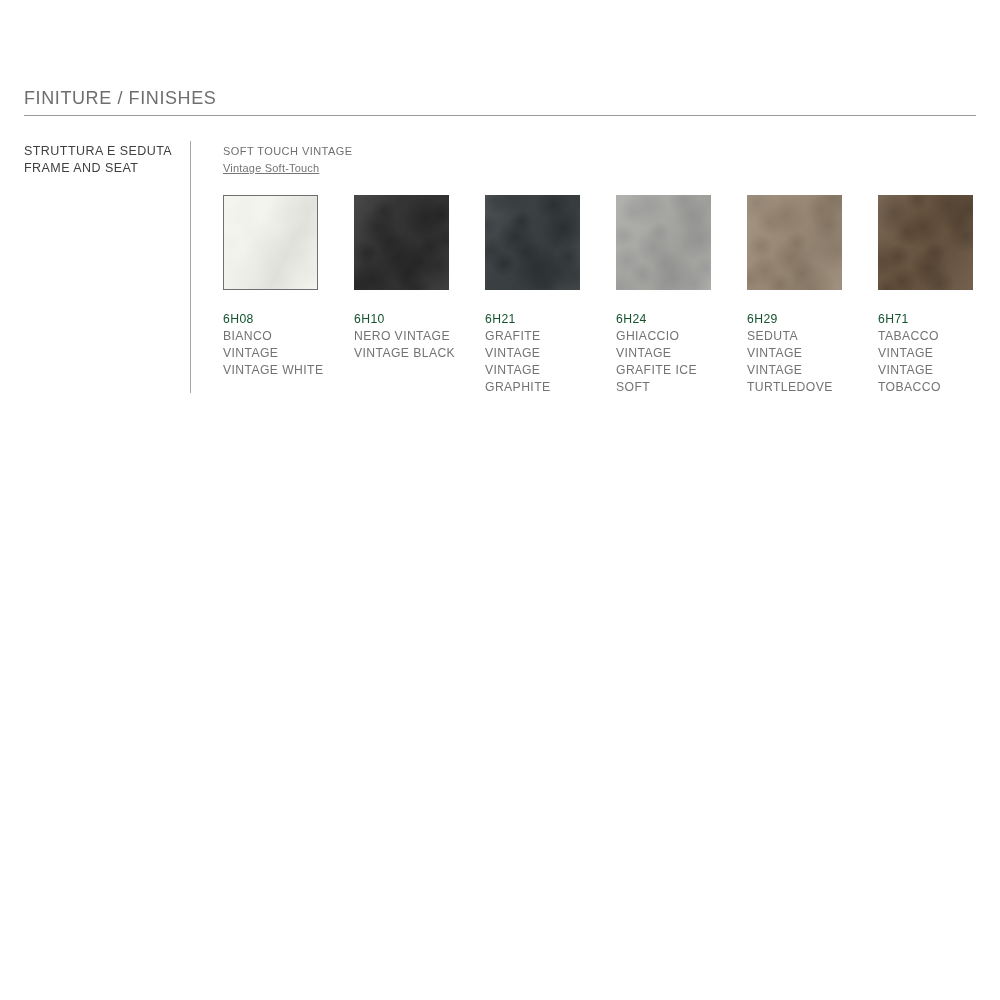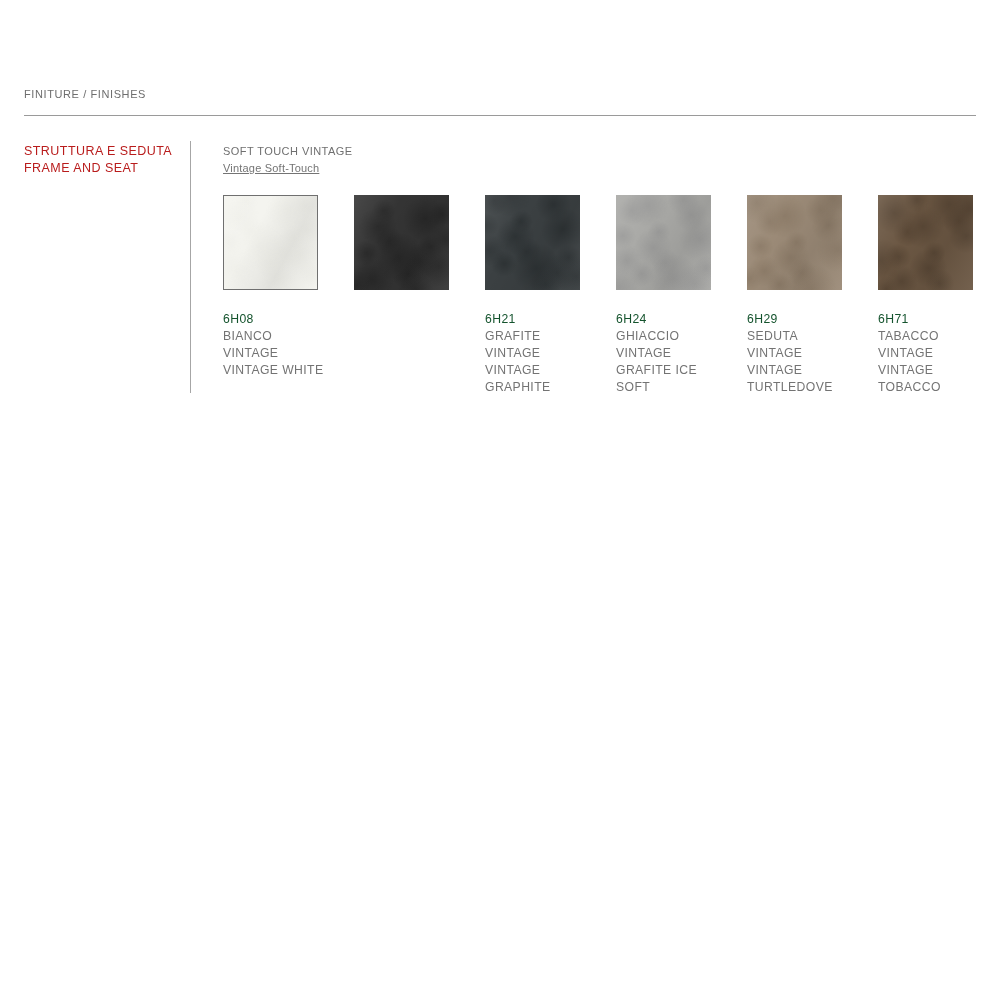--- a/index.html
+++ b/index.html
@@ -13,21 +13,21 @@
     position: relative;
     font-family: "Liberation Sans", sans-serif;
     -webkit-font-smoothing: antialiased;
   }
 
   
   .page-title {
     position: absolute;
     left: 24px;
     top: 88px;
-    font-size: 11px;
+    font-size: 18px;
     letter-spacing: 0.6px;
     color: #6e6e6e;
     white-space: nowrap;
   }
   .title-rule {
     position: absolute;
     left: 24px;
     top: 115px;
     width: 952px;
     height: 1px;
@@ -37,21 +37,21 @@
   
   .category {
     position: absolute;
     left: 24px;
     top: 143px;
     width: 160px;
   }
   .category-line {
     font-size: 12.5px;
     letter-spacing: 0.45px;
-    color: #b91c1c;
+    color: #404040;
     line-height: 17px;
     white-space: nowrap;
   }
 
   .column-divider {
     position: absolute;
     left: 190px;
     top: 141px;
     width: 1px;
     height: 252px;
@@ -151,20 +151,25 @@
         <div class="swatch-label">BIANCO</div>
         <div class="swatch-label">VINTAGE</div>
         <div class="swatch-label">VINTAGE WHITE</div>
       </div>
     </div>
     <div class="swatch-cell">
       <div class="swatch-chip" style="background: rgb(52, 52, 52);">
         <div class="grain" style="background-image: radial-gradient(26px at 25% 33%, rgb(30, 30, 30) 0%, rgba(0, 0, 0, 0) 72%), radial-gradient(30px at 75% 25%, rgb(30, 30, 30) 0%, rgba(0, 0, 0, 0) 72%), radial-gradient(34px at 47% 66%, rgb(30, 30, 30) 0%, rgba(0, 0, 0, 0) 72%), radial-gradient(28px at 89% 75%, rgb(30, 30, 30) 0%, rgba(0, 0, 0, 0) 72%), radial-gradient(30px at 19% 89%, rgb(30, 30, 30) 0%, rgba(0, 0, 0, 0) 72%), radial-gradient(24px at 65% 99%, rgb(30, 30, 30) 0%, rgba(0, 0, 0, 0) 72%), radial-gradient(22px at 97% 47%, rgb(30, 30, 30) 0%, rgba(0, 0, 0, 0) 72%), radial-gradient(20px at 37% 49%, rgb(30, 30, 30) 0%, rgba(0, 0, 0, 0) 72%), radial-gradient(18px at 81% 55%, rgb(30, 30, 30) 0%, rgba(0, 0, 0, 0) 72%), radial-gradient(22px at 57% 83%, rgb(30, 30, 30) 0%, rgba(0, 0, 0, 0) 72%), radial-gradient(18px at 13% 61%, rgb(30, 30, 30) 0%, rgba(0, 0, 0, 0) 72%), radial-gradient(20px at 3% 95%, rgb(30, 30, 30) 0%, rgba(0, 0, 0, 0) 72%), radial-gradient(16px at 31% 17%, rgb(30, 30, 30) 0%, rgba(0, 0, 0, 0) 72%), radial-gradient(26px at 69% 71%, rgb(30, 30, 30) 0%, rgba(0, 0, 0, 0) 72%), radial-gradient(18px at 93% 21%, rgb(30, 30, 30) 0%, rgba(0, 0, 0, 0) 72%); opacity: 0.55;"></div>
         <div class="grain" style="background-image: linear-gradient(118deg, rgba(255, 255, 255, 0.1) 0%, rgba(255, 255, 255, 0) 34%, rgba(0, 0, 0, 0.07) 66%, rgba(255, 255, 255, 0.06) 100%);"></div>
       </div>
+      <div class="swatch-labels">
+        <div class="swatch-label code">6H10</div>
+        <div class="swatch-label">NERO VINTAGE</div>
+        <div class="swatch-label">VINTAGE BLACK</div>
+      </div>
     </div>
     <div class="swatch-cell">
       <div class="swatch-chip" style="background: rgb(59, 64, 66);">
         <div class="grain" style="background-image: radial-gradient(26px at 32% 44%, rgb(35, 40, 42) 0%, rgba(0, 0, 0, 0) 72%), radial-gradient(30px at 82% 36%, rgb(35, 40, 42) 0%, rgba(0, 0, 0, 0) 72%), radial-gradient(34px at 54% 77%, rgb(35, 40, 42) 0%, rgba(0, 0, 0, 0) 72%), radial-gradient(28px at 96% 86%, rgb(35, 40, 42) 0%, rgba(0, 0, 0, 0) 72%), radial-gradient(30px at 26% 0%, rgb(35, 40, 42) 0%, rgba(0, 0, 0, 0) 72%), radial-gradient(24px at 72% 10%, rgb(35, 40, 42) 0%, rgba(0, 0, 0, 0) 72%), radial-gradient(22px at 4% 58%, rgb(35, 40, 42) 0%, rgba(0, 0, 0, 0) 72%), radial-gradient(20px at 44% 60%, rgb(35, 40, 42) 0%, rgba(0, 0, 0, 0) 72%), radial-gradient(18px at 88% 66%, rgb(35, 40, 42) 0%, rgba(0, 0, 0, 0) 72%), radial-gradient(22px at 64% 94%, rgb(35, 40, 42) 0%, rgba(0, 0, 0, 0) 72%), radial-gradient(18px at 20% 72%, rgb(35, 40, 42) 0%, rgba(0, 0, 0, 0) 72%), radial-gradient(20px at 10% 6%, rgb(35, 40, 42) 0%, rgba(0, 0, 0, 0) 72%), radial-gradient(16px at 38% 28%, rgb(35, 40, 42) 0%, rgba(0, 0, 0, 0) 72%), radial-gradient(26px at 76% 82%, rgb(35, 40, 42) 0%, rgba(0, 0, 0, 0) 72%), radial-gradient(18px at 0% 32%, rgb(35, 40, 42) 0%, rgba(0, 0, 0, 0) 72%); opacity: 0.55;"></div>
         <div class="grain" style="background-image: linear-gradient(118deg, rgba(255, 255, 255, 0.1) 0%, rgba(255, 255, 255, 0) 34%, rgba(0, 0, 0, 0.07) 66%, rgba(255, 255, 255, 0.06) 100%);"></div>
       </div>
       <div class="swatch-labels">
         <div class="swatch-label code">6H21</div>
         <div class="swatch-label">GRAFITE</div>
         <div class="swatch-label">VINTAGE</div>

